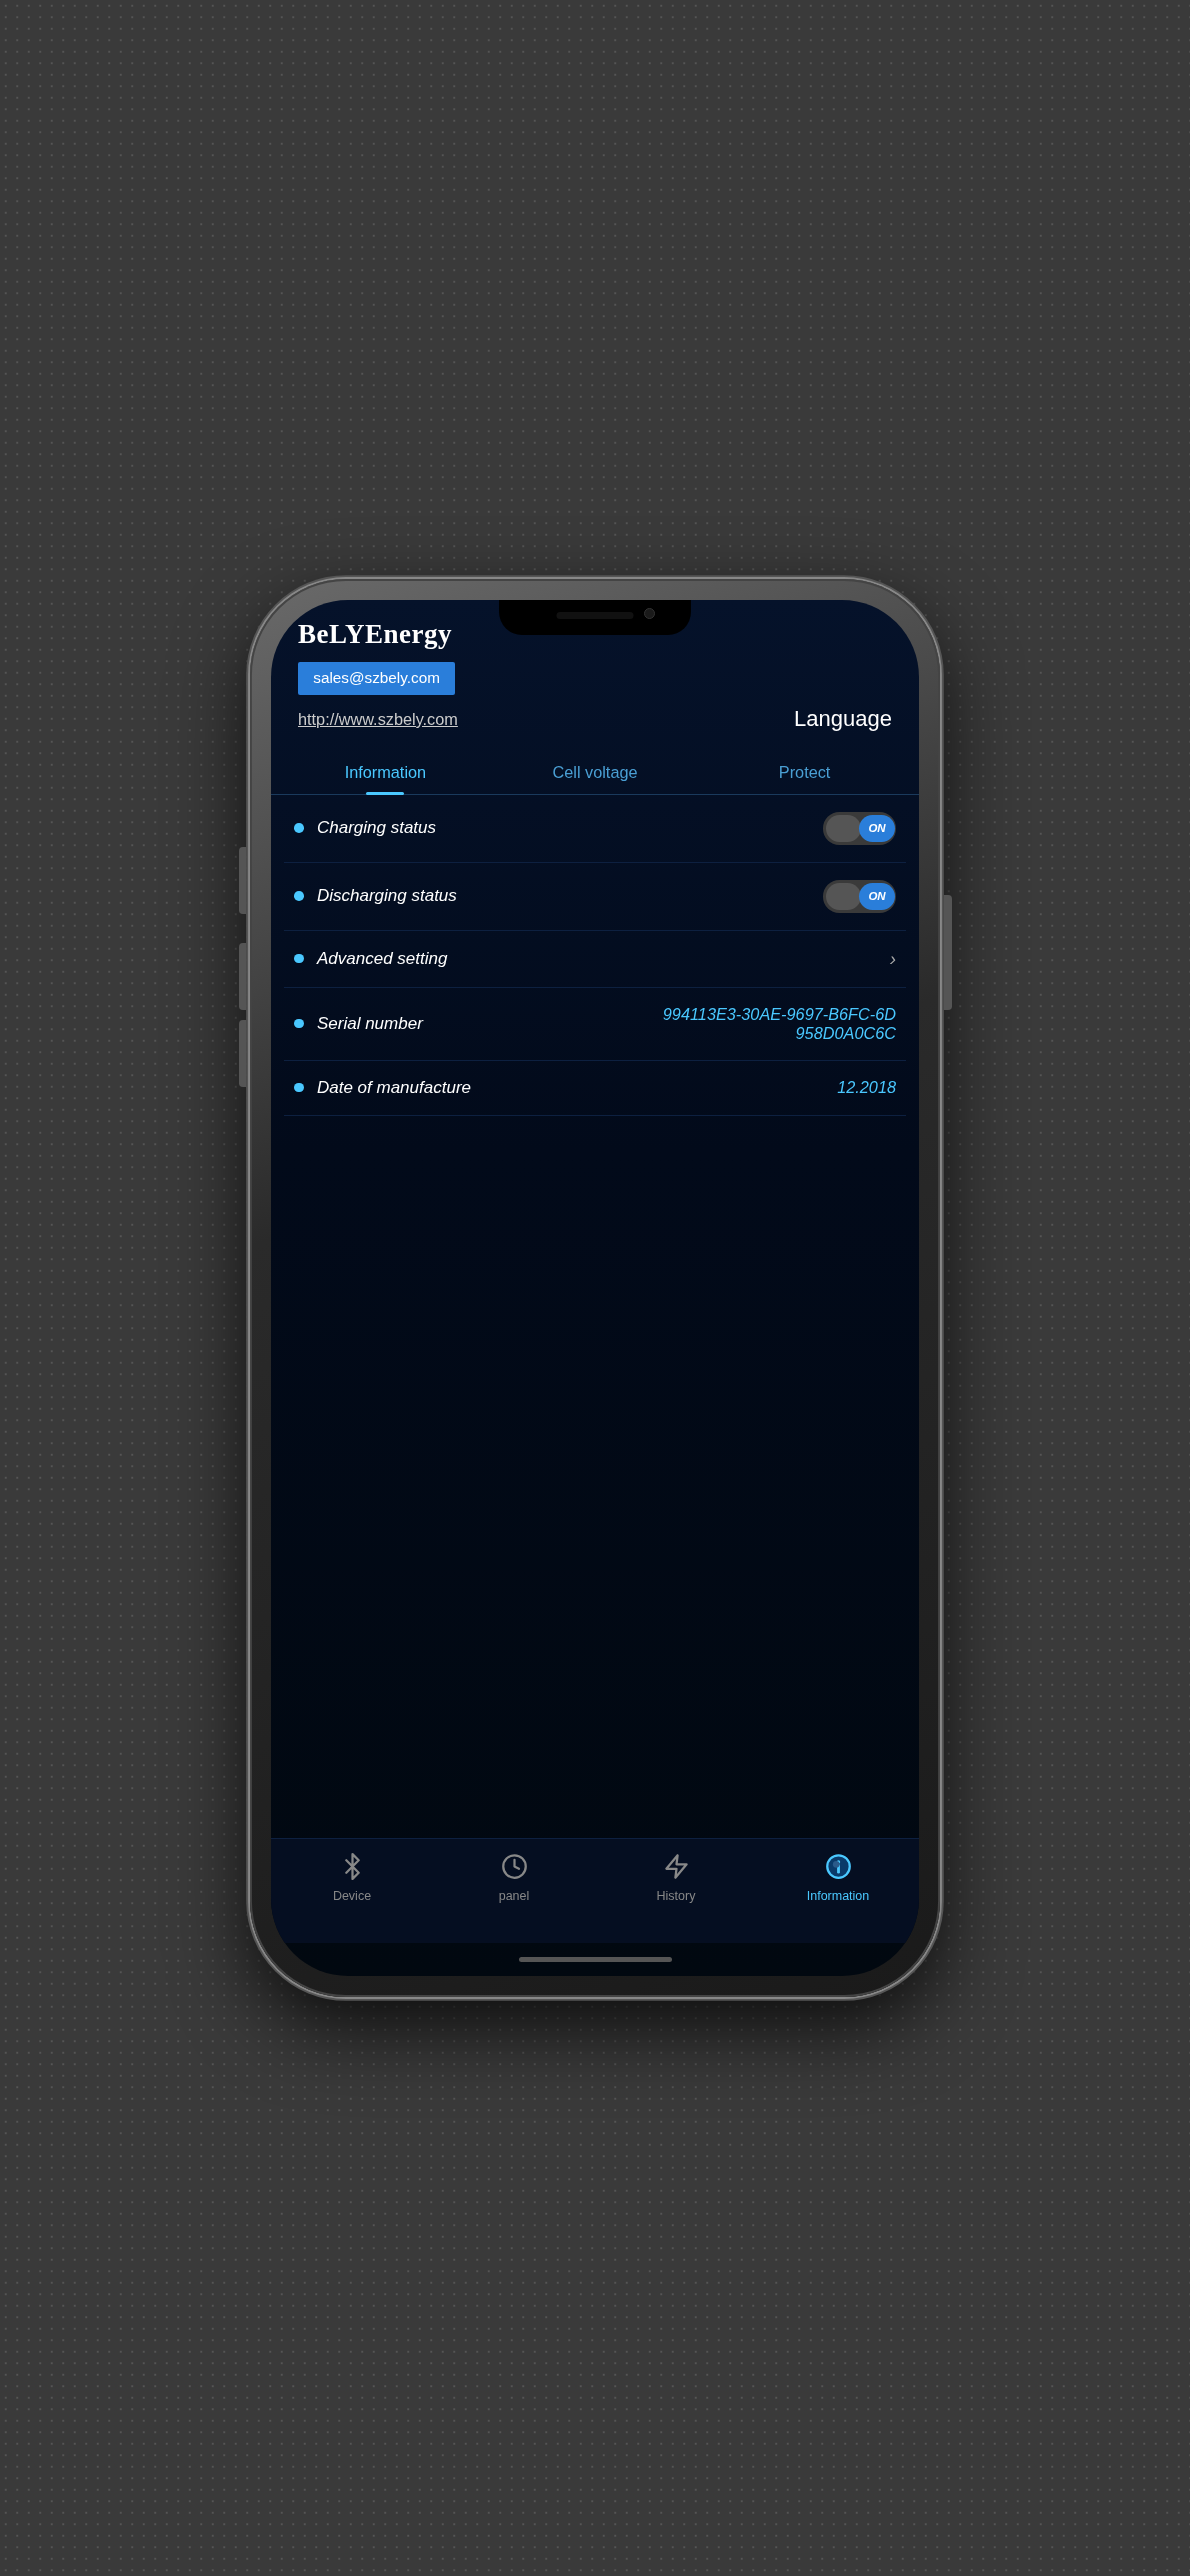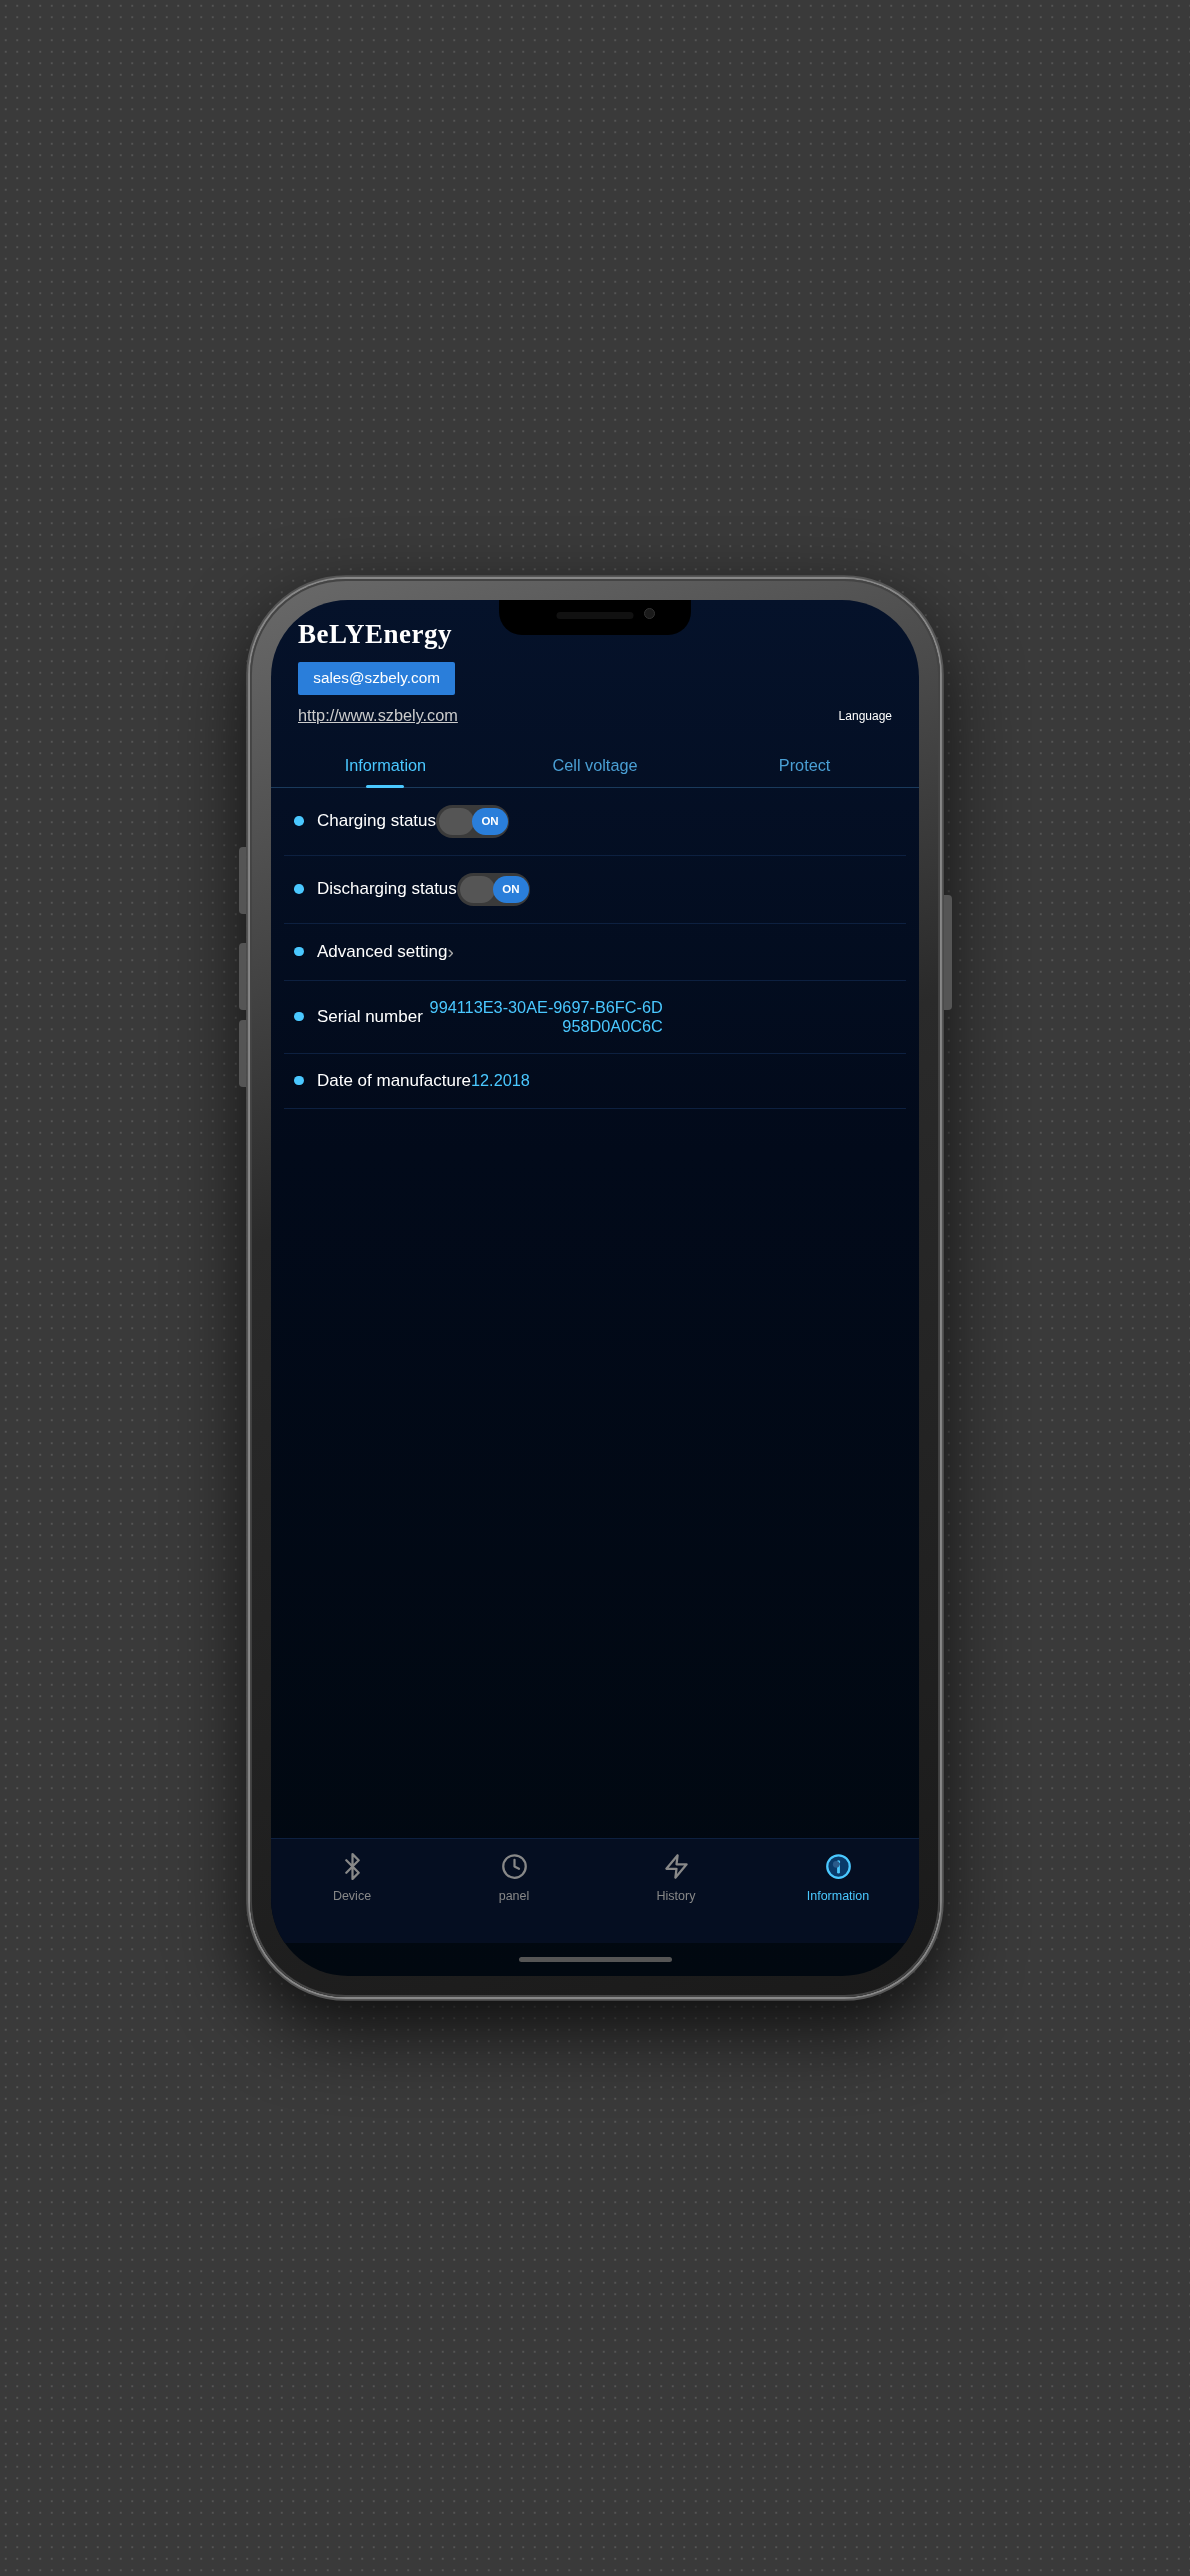--- a/index.html
+++ b/index.html
@@ -212,21 +212,21 @@
       justify-content: space-between;
       margin-top: 11.5px;
     }
     .website-link {
       color: #ccc;
       font-size: 16.3px;
       text-decoration: underline;
     }
     .language-btn {
       color: #fff;
-      font-size: 12px;
+      font-size: 22px;
     }
 
     
     .tab-bar {
       display: flex;
       border-bottom: 1px solid #1a3a5c;
       margin: 9.6px 0 0;
       padding: 0 9.6px;
       flex-shrink: 0;
     }
@@ -256,23 +256,24 @@
 
     
     .content-list {
       flex: 1;
       overflow: hidden;
       padding: 0 13.4px;
     }
     .list-item {
       display: flex;
       align-items: center;
-      justify-content: flex-start;
+      justify-content: space-between;
       padding: 17px 9.6px;
       border-bottom: 1px solid #0d2040;
+      font-style: italic;
     }
     .list-item-left {
       display: flex;
       align-items: center;
       gap: 13.4px;
     }
     .bullet {
       width: 9.6px;
       height: 9.6px;
       background: #4ac8ff;

